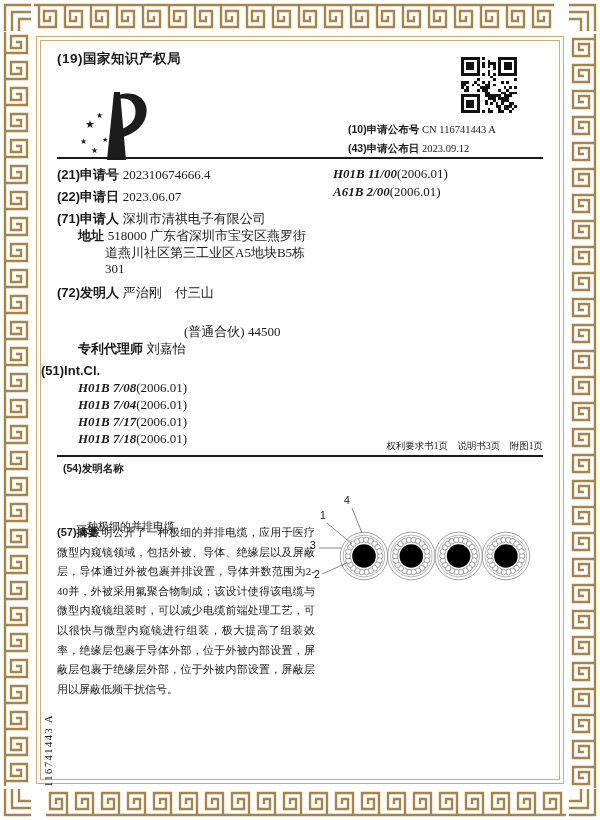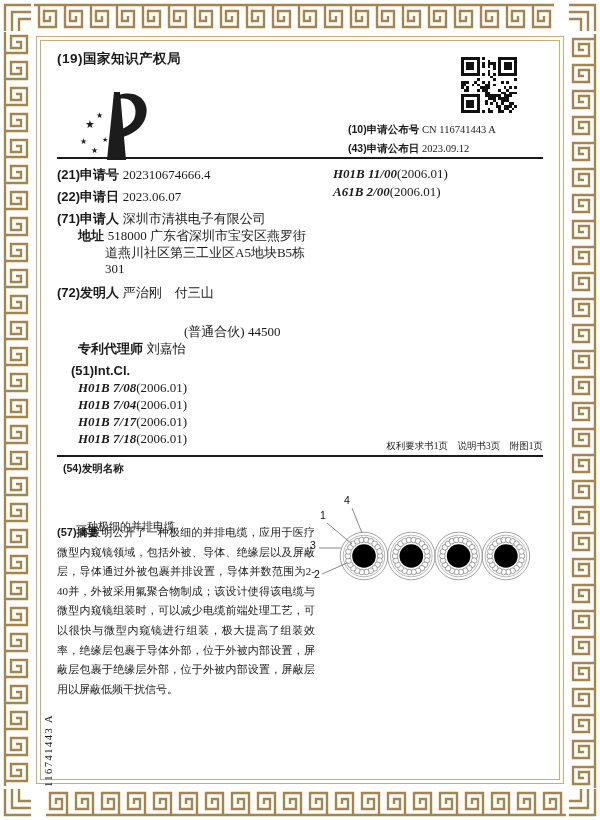--- a/index.html
+++ b/index.html
@@ -423,21 +423,21 @@
     <span class="lbl">(72)发明人</span>
     <span class="val">严治刚　付三山</span>
   </div>
 
   <div class="row val" style="left:184px; top:323px">(普通合伙) 44500</div>
   <div class="row" style="left:78px; top:340px">
     <span class="lbl">专利代理师</span>
     <span class="val">刘嘉怡</span>
   </div>
 
-  <div class="row lbl" style="left:71px; top:363px">(51)Int.Cl.</div>
+  <div class="row lbl" style="left:41px; top:363px">(51)Int.Cl.</div>
   <div class="row" style="left:78px; top:380px">
     <span class="ipc-code">H01B 7/08</span><span class="ipc-suffix">(2006.01)</span>
   </div>
   <div class="row" style="left:78px; top:397px">
     <span class="ipc-code">H01B 7/04</span><span class="ipc-suffix">(2006.01)</span>
   </div>
   <div class="row" style="left:78px; top:414px">
     <span class="ipc-code">H01B 7/17</span><span class="ipc-suffix">(2006.01)</span>
   </div>
   <div class="row" style="left:78px; top:431px">

